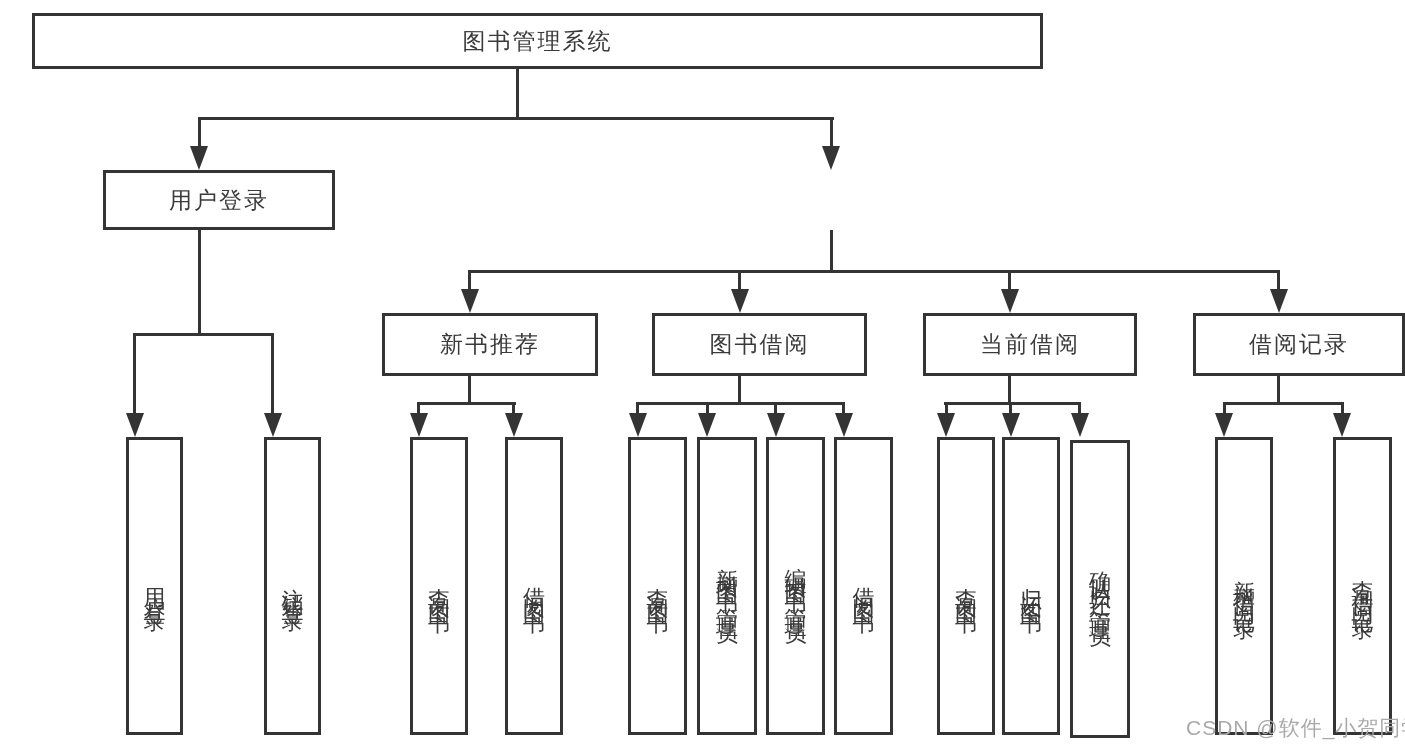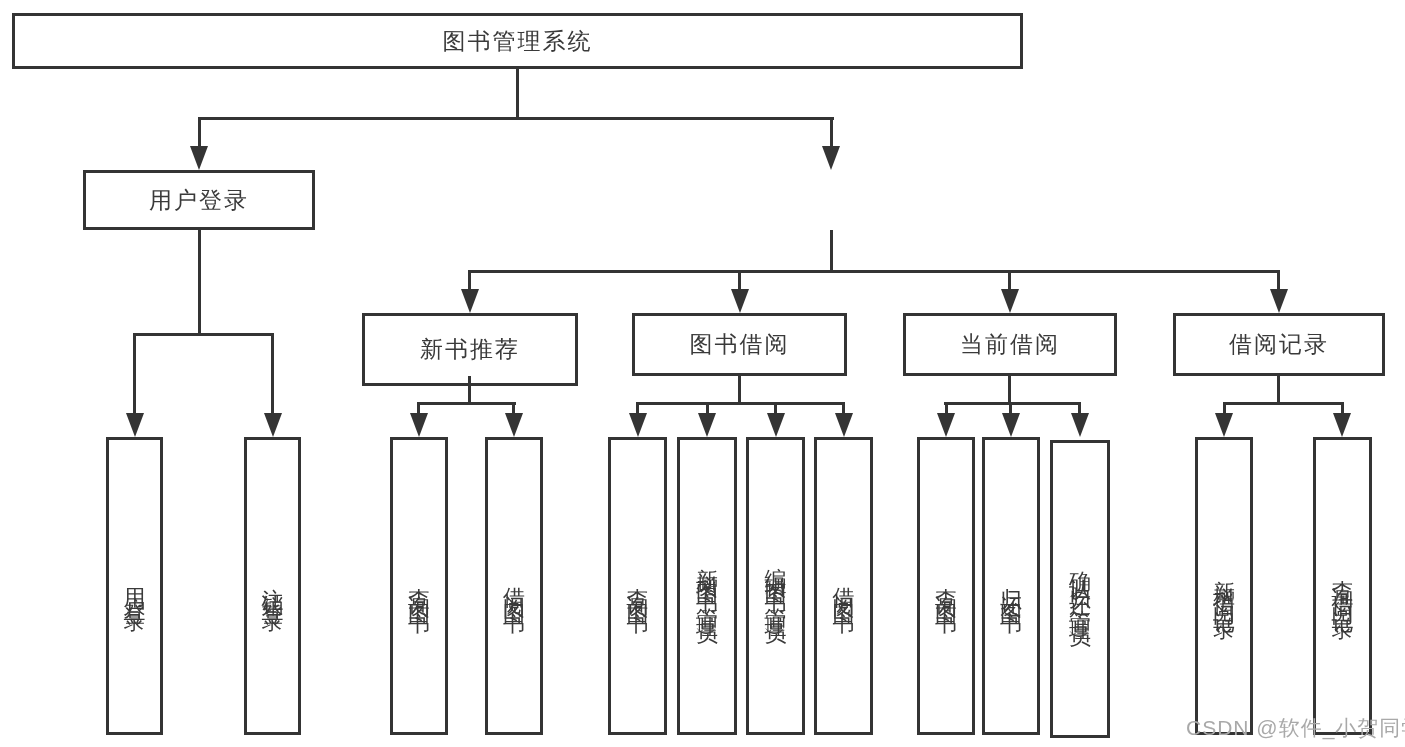--- a/index.html
+++ b/index.html
@@ -22,20 +22,21 @@
   }
   .box{
     position:absolute;
     box-sizing:border-box;
     border:3px solid var(--line);
     background:#fff;
     display:flex;
     align-items:center;
     justify-content:center;
     color:var(--text);
+    margin-left:20px;
   }
   .hbox{
     font-size:23px;
     letter-spacing:2px;
     white-space:nowrap;
   }
   .vtext{
     writing-mode:vertical-rl;
     letter-spacing:8px;
     line-height:1.1;
@@ -92,21 +93,21 @@
   <div class="line" style="left:468px;top:270px;width:812px;height:3px;"></div>
   <div class="line" style="left:468px;top:270px;width:3px;height:21px;"></div>
   <div class="line" style="left:738px;top:270px;width:3px;height:21px;"></div>
   <div class="line" style="left:1008px;top:270px;width:3px;height:21px;"></div>
   <div class="line" style="left:1277px;top:270px;width:3px;height:21px;"></div>
   <div class="arrow" style="left:461px;top:289px;"></div>
   <div class="arrow" style="left:731px;top:289px;"></div>
   <div class="arrow" style="left:1001px;top:289px;"></div>
   <div class="arrow" style="left:1270px;top:289px;"></div>
 
-  <div class="box hbox" style="left:362px;top:313px;width:216px;height:73px;">新书推荐</div>
+  <div class="box hbox" style="left:362px;top:313px;width:216px;height:63px;">新书推荐</div>
   <div class="box hbox" style="left:632px;top:313px;width:215px;height:63px;">图书借阅</div>
   <div class="box hbox" style="left:903px;top:313px;width:214px;height:63px;">当前借阅</div>
   <div class="box hbox" style="left:1173px;top:313px;width:212px;height:63px;">借阅记录</div>
 
   <div class="line" style="left:468px;top:376px;width:3px;height:28px;"></div>
   <div class="line" style="left:417px;top:402px;width:99px;height:3px;"></div>
   <div class="line" style="left:417px;top:402px;width:3px;height:13px;"></div>
   <div class="line" style="left:512px;top:402px;width:3px;height:13px;"></div>
   <div class="arrow" style="left:410px;top:413px;"></div>
   <div class="arrow" style="left:505px;top:413px;"></div>

